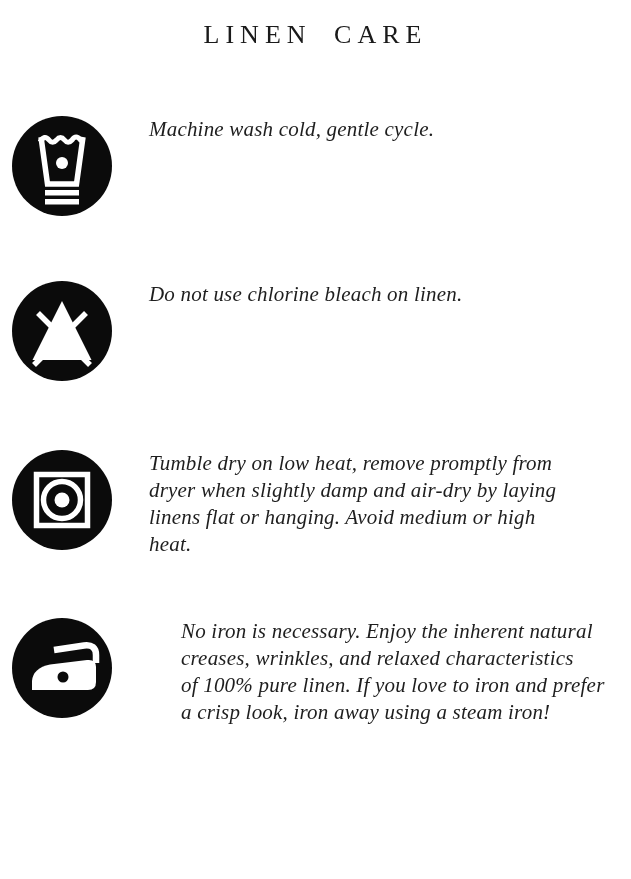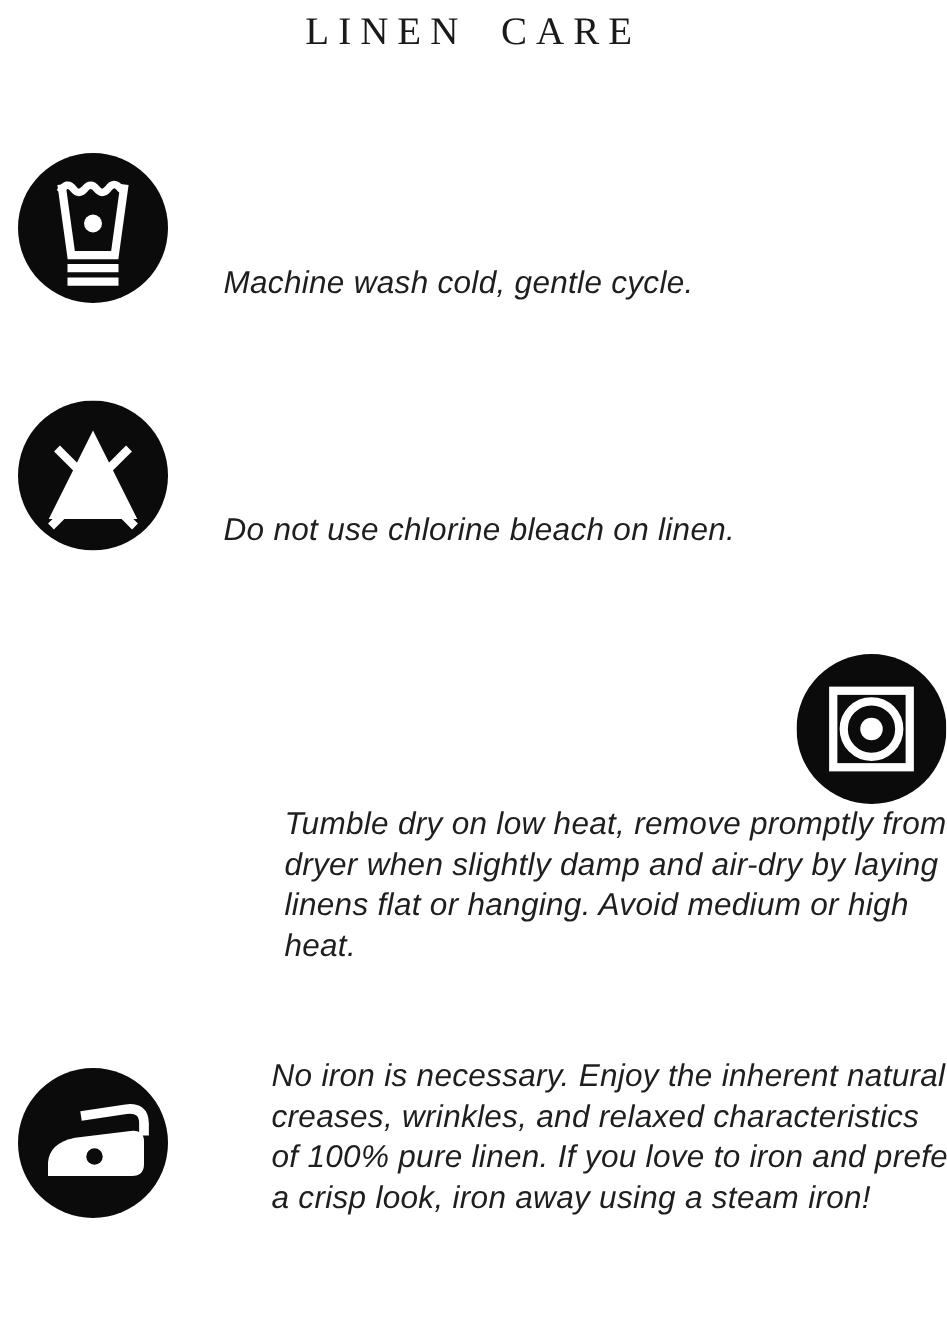--- a/index.html
+++ b/index.html
@@ -12,40 +12,41 @@
     font-family: "Liberation Sans", sans-serif;
   }
   .page {
     width: 631px;
     height: 879px;
     position: relative;
     background: #ffffff;
   }
   .title {
     margin: 0;
-    padding-top: 5px;
+    padding-top: 19px;
     text-align: center;
     font-family: "Liberation Serif", "DejaVu Serif", serif;
     font-weight: 400;
     font-size: 26px;
     line-height: 31px;
     letter-spacing: 6px;
     word-spacing: 10px;
     color: #1a1a1a;
   }
   .rows {
     margin-top: 0;
   }
   .row {
     display: flex;
-    align-items: flex-end;
+    align-items: flex-start;
+    font-family: Liberation Serif, serif;
   }
   .row-1 { margin-top: 66px; }
   .row-2 { margin-top: 65px; }
-  .row-3 { margin-top: 69px; flex-direction: column; }
+  .row-3 { margin-top: 69px; }
   .row-4 { margin-top: 60px; gap: 32px; }
   .row-5 { margin-top: 54px; }
   .icon {
     flex: 0 0 100px;
     width: 100px;
     height: 100px;
     margin-left: 12px;
   }
   .icon svg {
     display: block;

